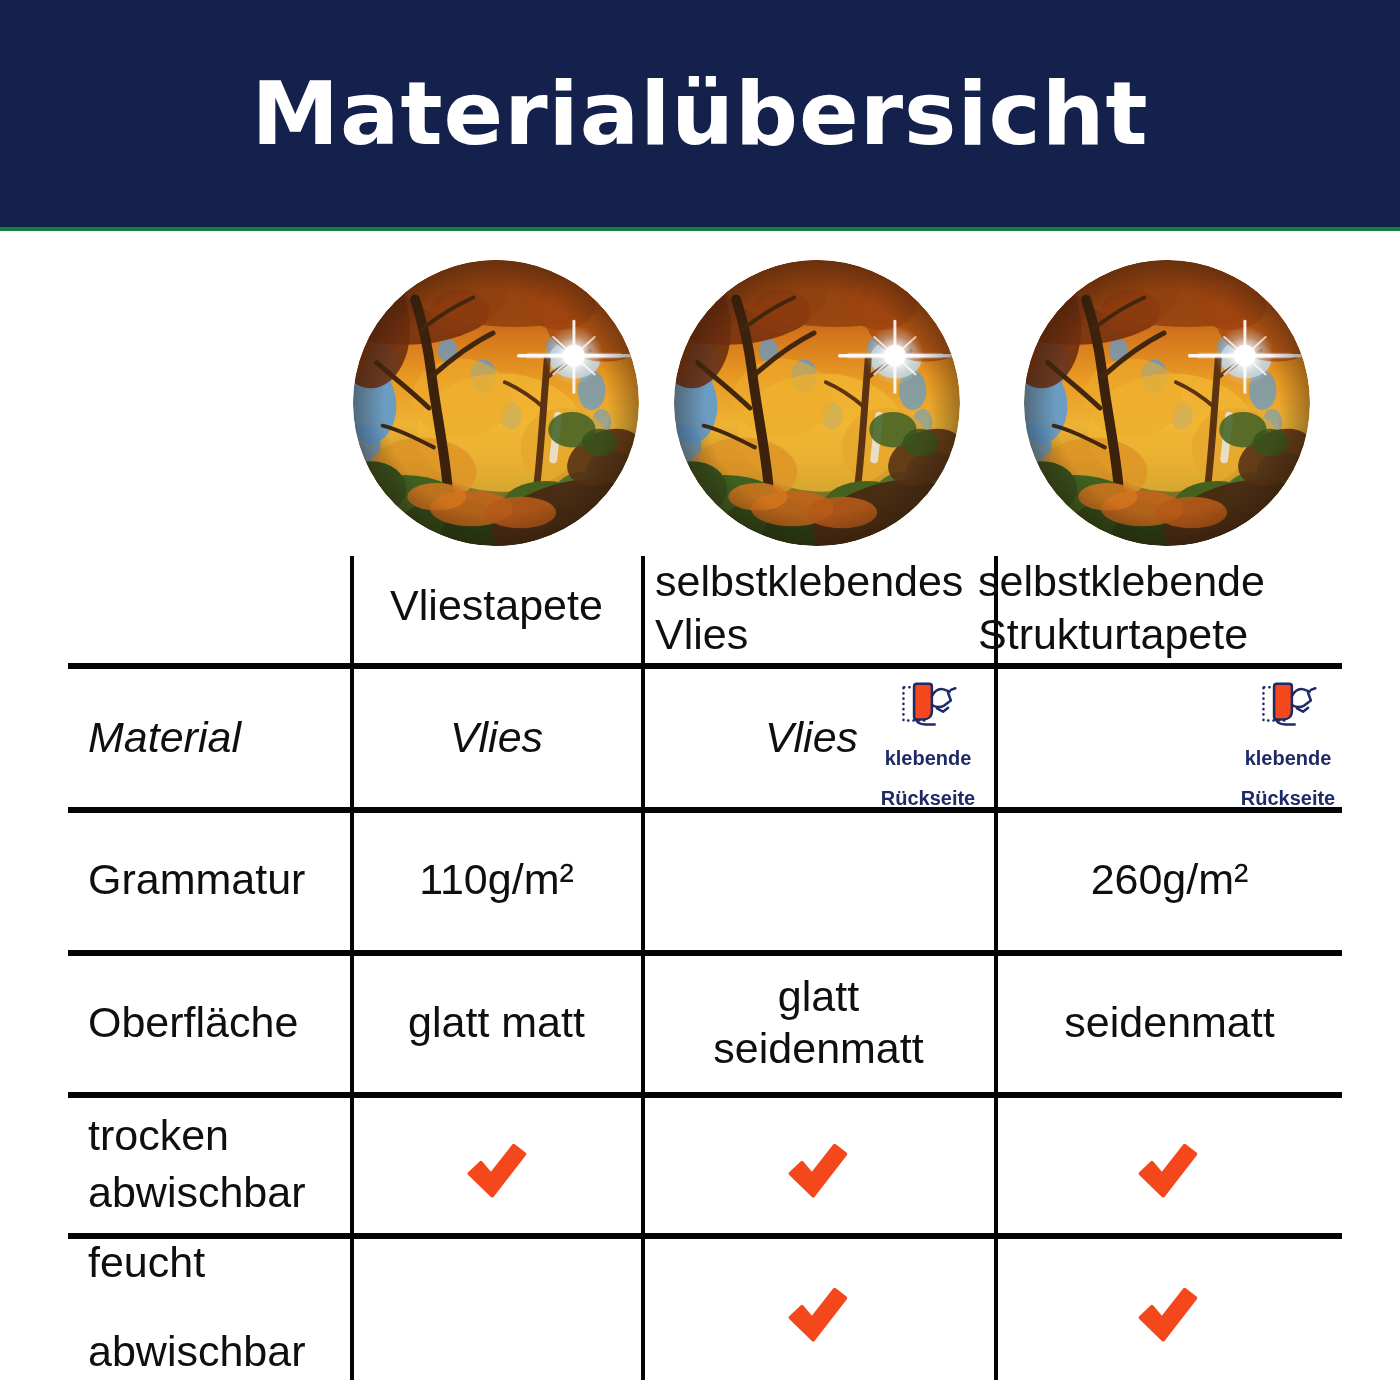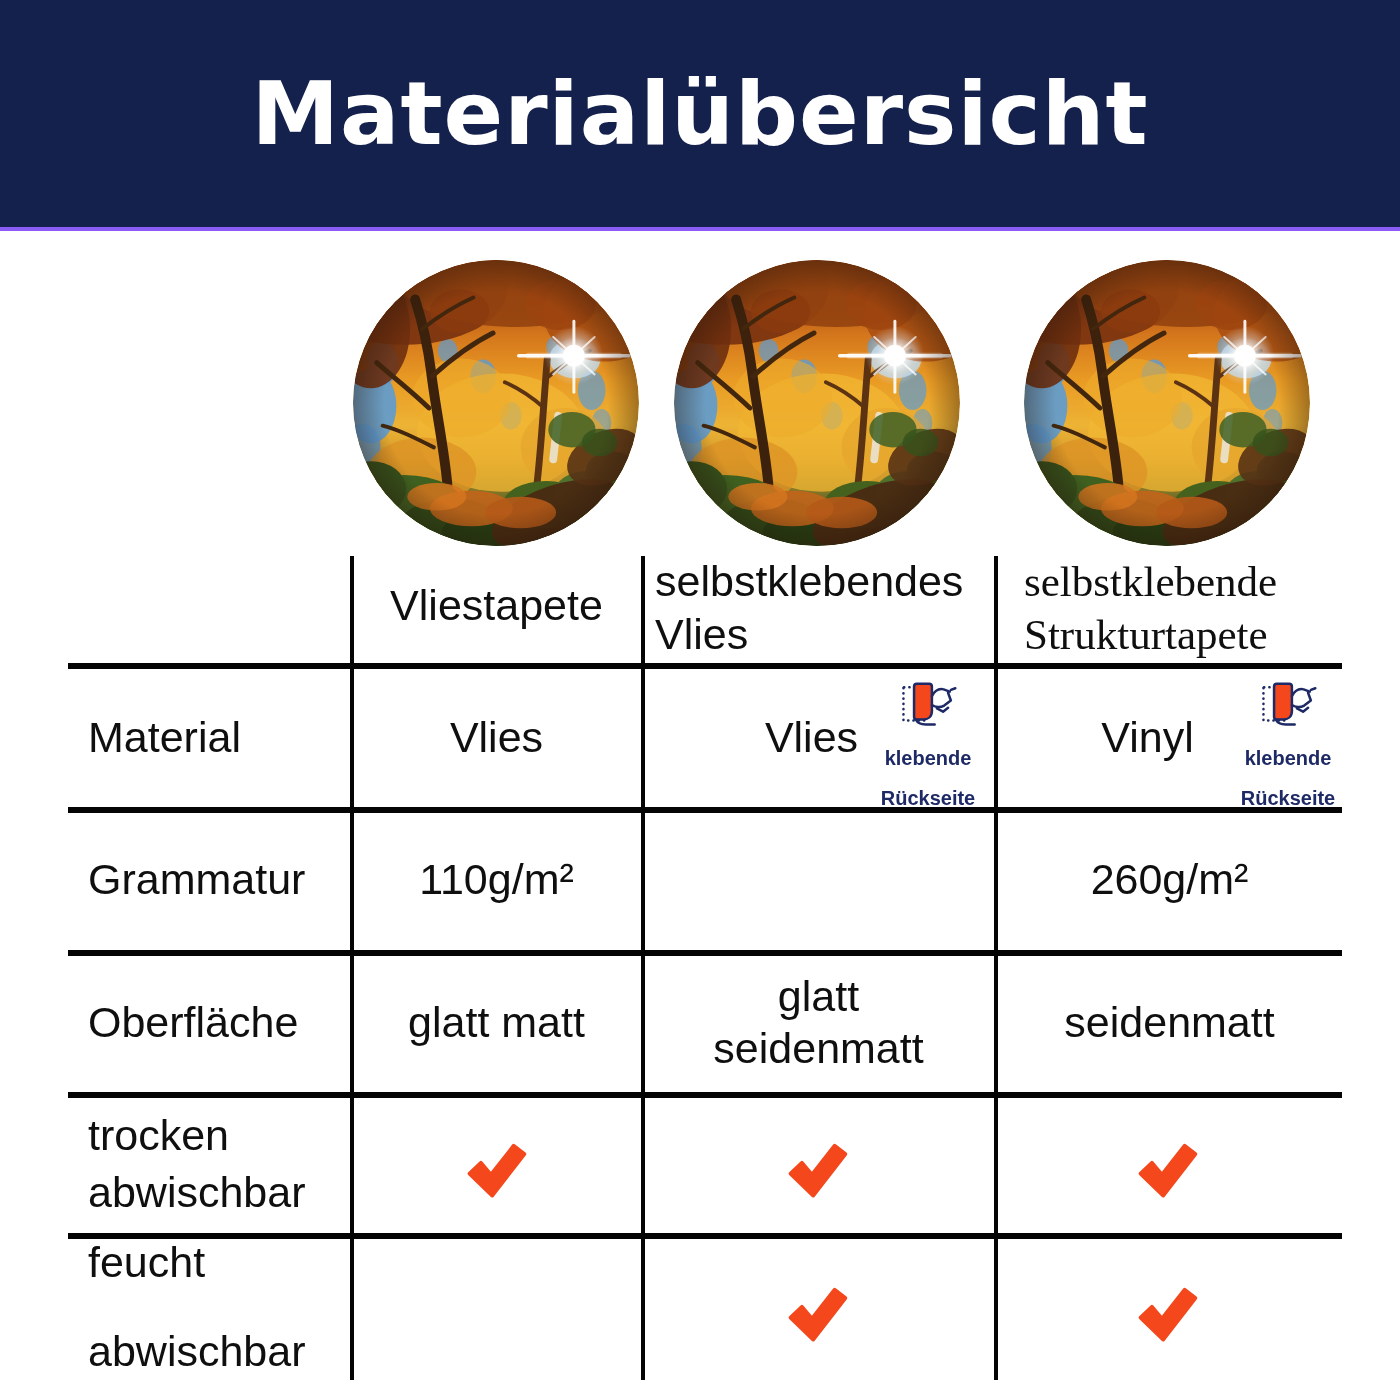--- a/index.html
+++ b/index.html
@@ -1,21 +1,21 @@
 <!DOCTYPE html>
 <html><head>
 <meta charset="utf-8">
 <style>
   html,body{margin:0;padding:0;background:#ffffff;}
   .page{position:relative;width:1400px;height:1400px;background:#ffffff;overflow:hidden;
         font-family:"Liberation Sans", sans-serif;color:#0f0f0f;}
 
   
   .banner{position:absolute;left:0;top:0;width:1400px;height:227px;background:#15214d;
-          border-bottom:4px solid #8b5cf6;display:flex;align-items:center;justify-content:center;}
+          border-bottom:4px solid #15803d;display:flex;align-items:center;justify-content:center;}
   .banner h1{margin:0;color:#ffffff;font-family:"DejaVu Sans", sans-serif;
              font-weight:800;font-size:88px;letter-spacing:1px;}
 
   
   .circle{position:absolute;width:286px;height:286px;border-radius:50%;overflow:hidden;}
   .circle svg{display:block;width:286px;height:286px;}
   .c1{left:353px;top:260px;} .c2{left:674px;top:260px;} .c3{left:1024px;top:260px;}
 
   
   .hline{position:absolute;left:68px;width:1274px;height:6px;background:#040404;}
@@ -23,24 +23,24 @@
 
   
   .cell{position:absolute;display:flex;flex-direction:column;justify-content:center;
         font-size:43px;line-height:52px;}
   .center{align-items:center;text-align:center;}
   .left{align-items:flex-start;text-align:left;}
 
   .colhead{top:556px;height:104px;}
   .ch1{left:354px;width:285px;}
   .ch2{left:655px;width:337px;line-height:53px;}
-  .ch3{left:1024px;width:323px;line-height:53px;font-family:Liberation Serif, serif;}
+  .ch3{left:978px;width:323px;line-height:53px;}
 
   .row-label{left:88px;width:262px;}
-  .r-material {top:669px;height:136px;}
+  .r-material {top:669px;height:136px;font-style:italic;}
   .r-grammatur{top:813px;height:132px;}
   .r-oberfl   {top:956px;height:131px;}
   .r-trocken  {top:1099px;height:129px;line-height:57px;}
   .r-feucht   {top:1240px;height:134px;line-height:57px;gap:32px;}
 
   .v1{left:354px;width:285px;}
   .v2{left:645px;width:347px;}
   .v3{left:998px;width:343px;}
   .pad-r14{padding-right:14px;box-sizing:border-box;}
   .pad-r44{padding-right:44px;box-sizing:border-box;}
@@ -215,23 +215,20 @@
 
   <div class="cell row-label r-material left">
     <span>Material</span>
   </div>
   <div class="cell r-material v1 center">
     <span>Vlies</span>
   </div>
   <div class="cell r-material v2 center pad-r14">
     <span>Vlies</span>
   </div>
-  <div class="cell r-material v3 center pad-r44">
-    <span>Vinyl</span>
-  </div>
 
   <div class="badge b2">
     <svg viewBox="0 0 104 92">
         <use href="#adhesiveIcon"></use>
       </svg>
     <span class="bl">klebende</span>
     <span class="bl">Rückseite</span>
   </div>
   <div class="badge b3">
     <svg viewBox="0 0 104 92">

